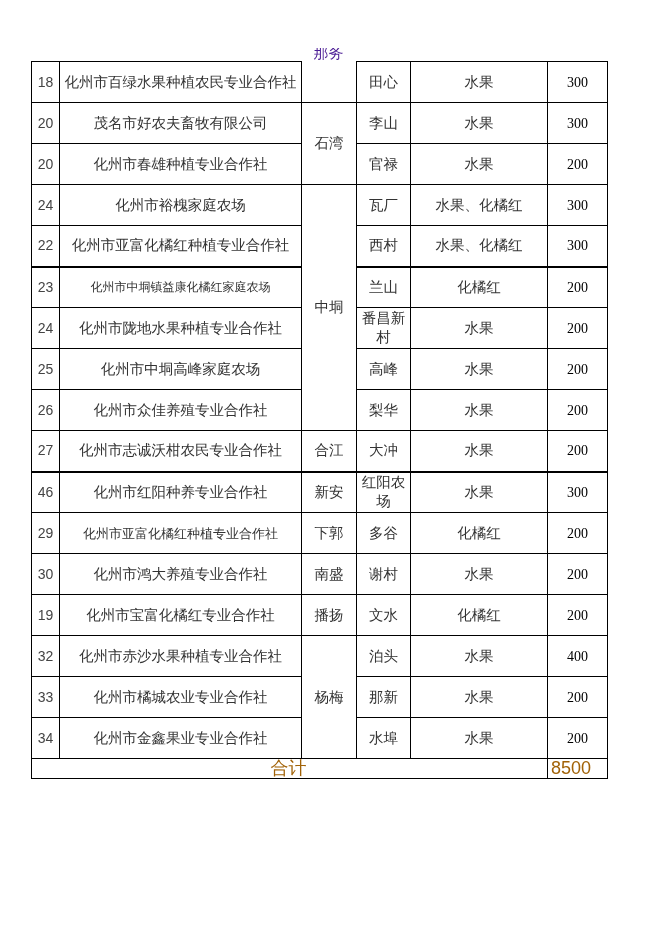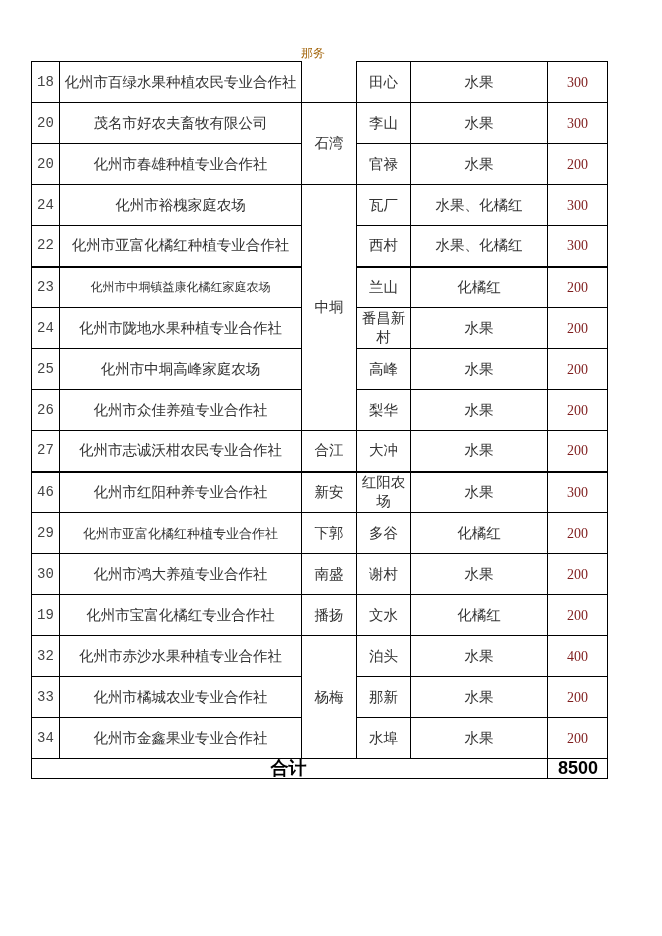--- a/index.html
+++ b/index.html
@@ -1,29 +1,29 @@
 <!DOCTYPE html>
 <html><head>
   <meta charset="utf-8">
   <style>
     html, body { margin: 0; padding: 0; background: #ffffff; }
     body { width: 662px; height: 936px; position: relative; overflow: hidden;
       font-family: "DejaVu Serif", "Liberation Serif", serif; color: #222; }
     .top-cut { position: absolute; left: 301px; top: 48px; width: 55px; height: 14px;
-      overflow: hidden; font-size: 12px; line-height: 10px; color: #a16207; }
+      overflow: hidden; font-size: 15px; text-align: center; line-height: 10px; color: #4c1d95; }
     table { position: absolute; left: 31px; top: 61px; border-collapse: collapse; table-layout: fixed; }
     td { border: 1px solid #000; text-align: center; vertical-align: middle; font-size: 14.5px;
       padding: 0 2px; line-height: 19px; height: 41px; box-sizing: border-box; color: #333; }
-    td.num { font-family: Liberation Mono, monospace; font-size: 14px; color: #444; }
-    td.qty { font-family: "Liberation Serif", serif; font-size: 14px; color: #7f1d1d; }
+    td.num { font-family: Liberation Sans, sans-serif; font-size: 14px; color: #444; }
+    td.qty { font-family: "Liberation Serif", serif; font-size: 14px; color: #000000; }
     tr.thick-top td { border-top: 2.5px solid #000; text-align: center; }
     td.town { vertical-align: middle; }
-    tr.total td { height: 19px; font-family: "Liberation Sans", sans-serif; font-weight: bold; font-size: 18px; color: #000000; }
+    tr.total td { height: 19px; font-family: "Liberation Sans", sans-serif; font-weight: normal; font-size: 18px; color: #a16207; }
     tr.total td.total-label { text-align: center; padding-left: 0; }
-    tr.total td.total-value { text-align: center; padding-left: 3px; margin-top: 32px; }
+    tr.total td.total-value { text-align: left; padding-left: 3px; margin-top: 32px; }
   </style>
 </head>
 <body>
 
 <div class="top-cut">那务</div>
 
 <table>
   <colgroup>
     <col style="width:28px">
       <col style="width:242px">

